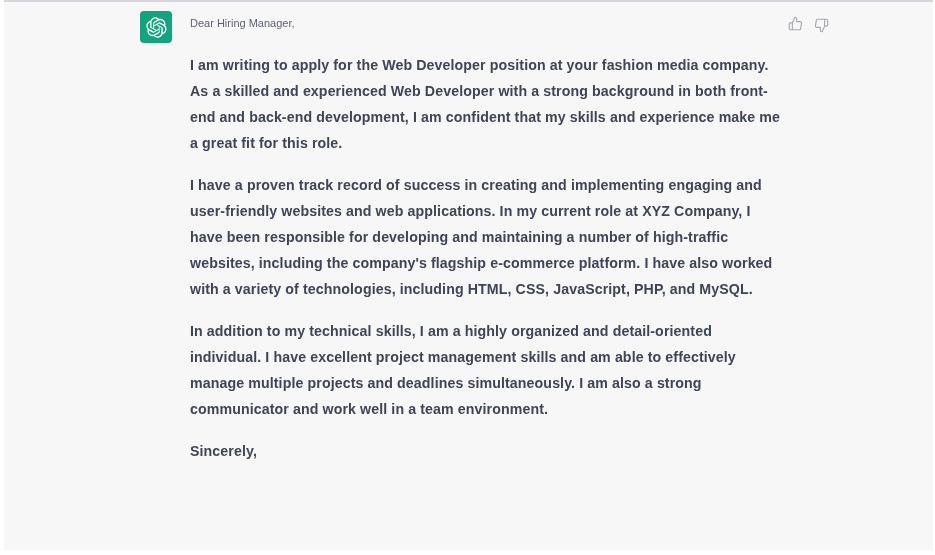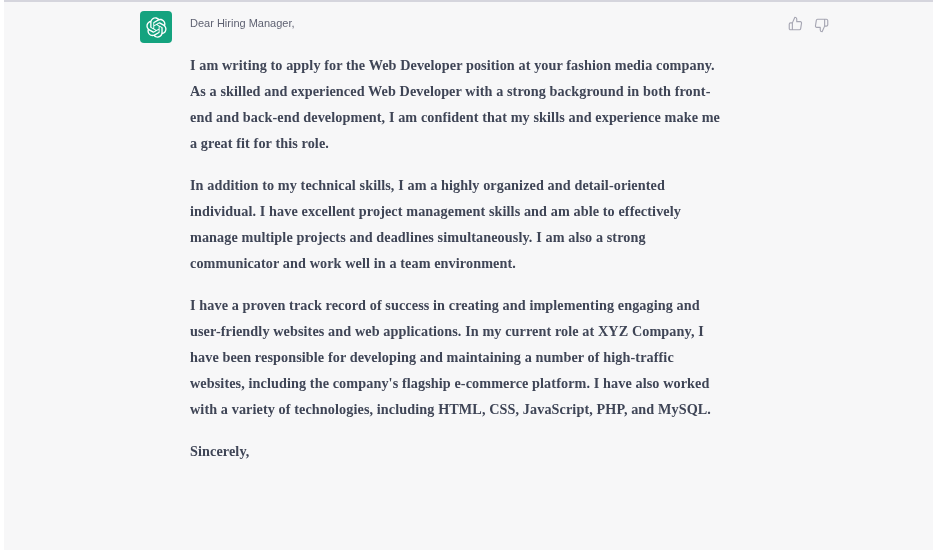--- a/index.html
+++ b/index.html
@@ -48,21 +48,20 @@
     white-space: pre;
   }
   .paragraph {
     font-size: 14.2px;
     line-height: 26px;
     font-weight: 700;
     color: #3f4556;
     margin-bottom: 16px;
     white-space: pre;
     letter-spacing: 0.1px;
-    font-family: Liberation Serif, serif;
   }
   .actions {
     position: absolute;
     top: 13px;
     right: 104px;
     display: flex;
     gap: 10px;
   }
   .action-btn {
     background: transparent;
@@ -92,29 +91,29 @@
       </span>
     </div>
 
     <div class="message-body">
       <div class="greeting">Dear Hiring Manager,</div>
       <div>
           <div class="paragraph">I am writing to apply for the Web Developer position at your fashion media company.
 As a skilled and experienced Web Developer with a strong background in both front-
 end and back-end development, I am confident that my skills and experience make me
 a great fit for this role.</div>
-          <div class="paragraph">In addition to my technical skills, I am a highly organized and detail-oriented
-individual. I have excellent project management skills and am able to effectively
-manage multiple projects and deadlines simultaneously. I am also a strong
-communicator and work well in a team environment.</div>
           <div class="paragraph">I have a proven track record of success in creating and implementing engaging and
 user-friendly websites and web applications. In my current role at XYZ Company, I
 have been responsible for developing and maintaining a number of high-traffic
 websites, including the company's flagship e-commerce platform. I have also worked
 with a variety of technologies, including HTML, CSS, JavaScript, PHP, and MySQL.</div>
+          <div class="paragraph">In addition to my technical skills, I am a highly organized and detail-oriented
+individual. I have excellent project management skills and am able to effectively
+manage multiple projects and deadlines simultaneously. I am also a strong
+communicator and work well in a team environment.</div>
           <div class="paragraph">Sincerely,</div>
         </div>
     </div>
 
     <div class="actions">
       <button class="action-btn">
         <span style="display:flex">
           <svg viewBox="0 0 24 24" fill="none" stroke="currentColor" stroke-width="1.8" stroke-linecap="round" stroke-linejoin="round">
             <path d="M14 9V5a3 3 0 0 0-3-3l-4 9v11h11.28a2 2 0 0 0 2-1.7l1.38-9a2 2 0 0 0-2-2.3zM7 22H4a2 2 0 0 1-2-2v-7a2 2 0 0 1 2-2h3"></path>
           </svg>

